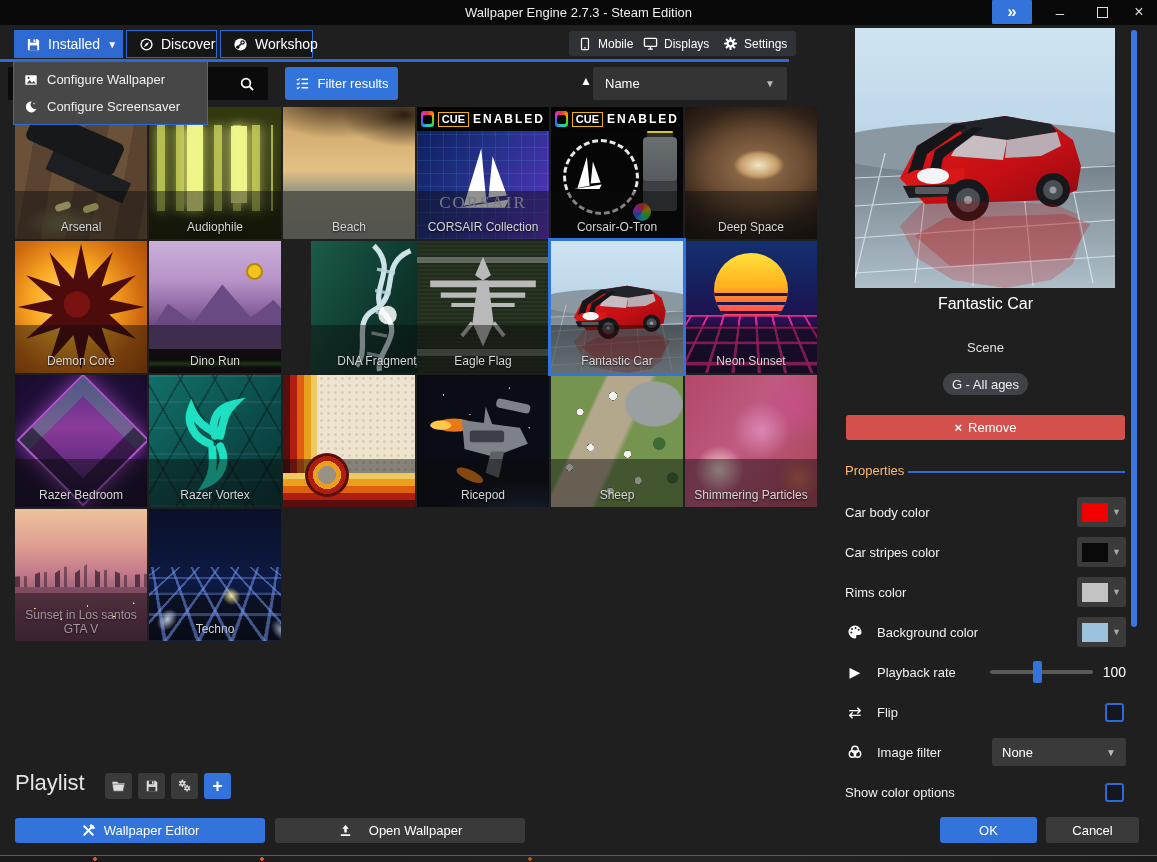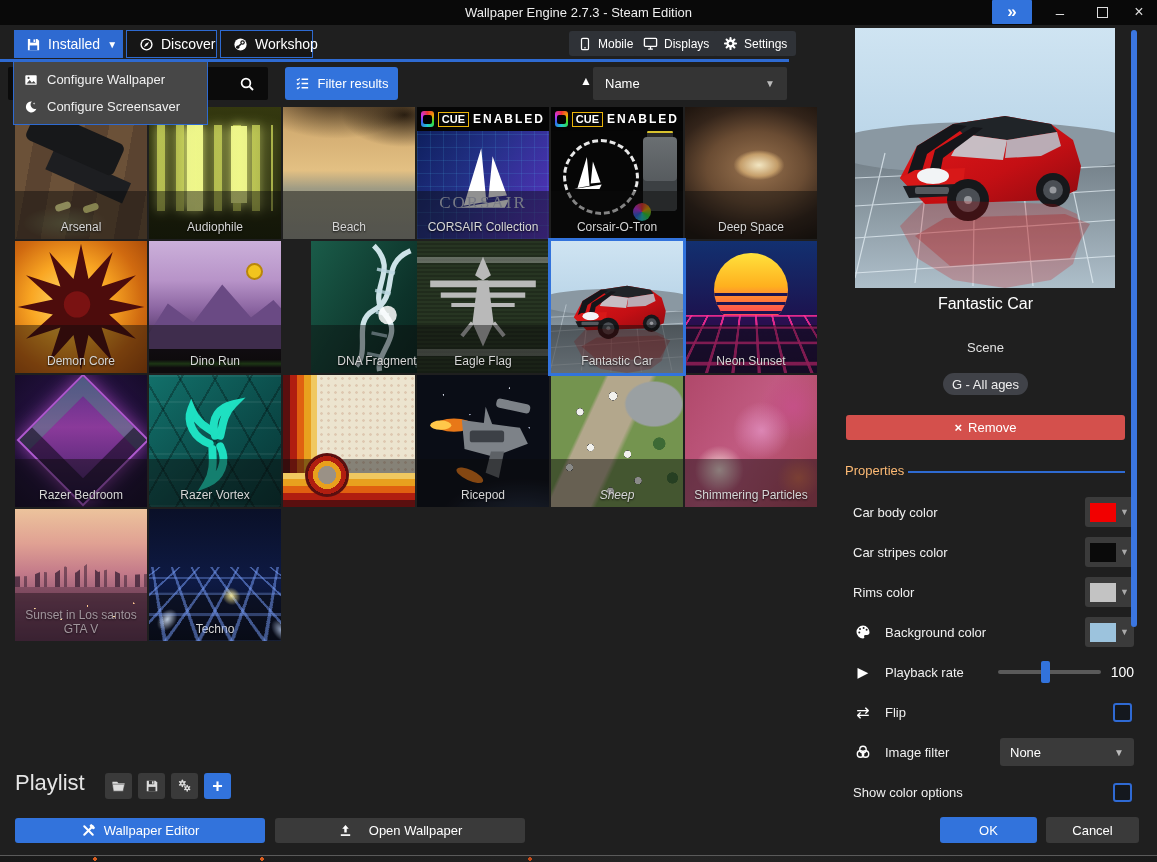--- a/index.html
+++ b/index.html
@@ -183,21 +183,21 @@
   #btn-openwp { left:275px; width:250px; background:#3a3a3a;gap:16px; }
 
   
   #preview { position:absolute; left:855px; top:28px; width:260px; height:260px; overflow:hidden; }
   #detail-title { position:absolute; left:845px; top:295px; width:281px; text-align:center; color:#fff; font-size:16px; }
   #detail-type { position:absolute; left:845px; top:340px; width:281px; text-align:center; color:#e0e0e0; font-size:13px; }
   #rating-badge { position:absolute; left:943px; top:373px; width:85px; height:22px; background:#404248; border-radius:11px; color:#eee; font-size:13px; display:flex; align-items:center; justify-content:center; }
   #remove-btn { position:absolute; left:846px; top:415px; width:279px; height:25px; background:#d4504c; border-radius:3px; color:#fff; font-size:13px; display:flex; align-items:center; justify-content:center; gap:6px; }
   #props-head { position:absolute; left:845px; top:463px; color:#fdba74; font-size:13px; }
   #props-line { position:absolute; left:908px; top:471px; width:217px; height:2px; background:#2e6ad1; }
-  #props { position:absolute; left:845px; top:492px; width:281px;margin-left:8px; }
+  #props { position:absolute; left:845px; top:492px; width:281px; }
   .prop-row { position:relative; height:40px; display:flex; align-items:center; color:#f0f0f0; font-size:13px; }
   .prop-icon { width:20px; margin-right:12px; display:flex; justify-content:center; color:#fff; font-size:14px; }
   .swatch-ctl { position:absolute; right:0; width:49px; height:30px; background:#3b3b3b; border-radius:3px; display:flex; align-items:center; padding:0 5px; gap:4px; }
   .swatch { width:27px; height:19px; }
   .swatch-ctl .caret { color:#aaa; font-size:9px; }
   .slider-track { position:absolute; left:145px; width:103px; height:4px; background:#5a5a5a; border-radius:2px; top:18px; }
   .slider-handle { position:absolute; left:43px; top:-9px; width:9px; height:22px; background:#3273dc; border-radius:2px; }
   .slider-value { position:absolute; right:0; color:#fff; font-size:14px; }
   .checkbox { position:absolute; right:2px; width:19px; height:19px; border:2px solid #2f6ad4; border-radius:3px; background:#14181e; }
   .mini-select { position:absolute; left:147px; right:0; height:28px; background:#3a3a3a; border-radius:3px; color:#fff; font-size:13px; display:flex; align-items:center; padding:0 10px; }
@@ -499,21 +499,21 @@
             <path d="M34 34 L78 40 L84 52 L58 62 L36 56 Z"></path>
             <path d="M52 24 L58 40 L50 42 Z"></path>
             <rect x="60" y="20" width="26" height="7" rx="3" transform="rotate(12 73 23)"></rect>
             <path d="M56 58 L66 58 L62 78 L52 74 Z" fill="#5d6166"></path>
           </g>
           <rect x="40" y="42" width="26" height="9" rx="2" fill="#3c4046"></rect>
         </svg>
         <div class="shade"></div>
         <div class="tlabel">Ricepod</div>
       </div>
-      <div class="tile th-sheep" style="left: 536px; top: 268px; font-style: italic;">
+      <div class="tile th-sheep" style="left: 536px; top: 268px;">
         <div class="sheepdots"></div>
         <div class="shade"></div>
         <div class="tlabel">Sheep</div>
       </div>
       <div class="tile th-shimmering" style="left: 670px; top: 268px;">
         <div class="shade"></div>
         <div class="tlabel">Shimmering Particles</div>
       </div>
       <div class="tile th-sunsetla" style="left: 0px; top: 402px;">
         <div class="shade"></div>

